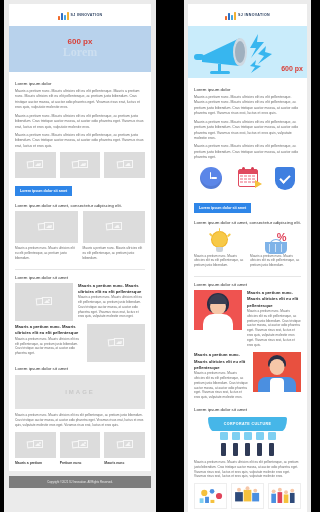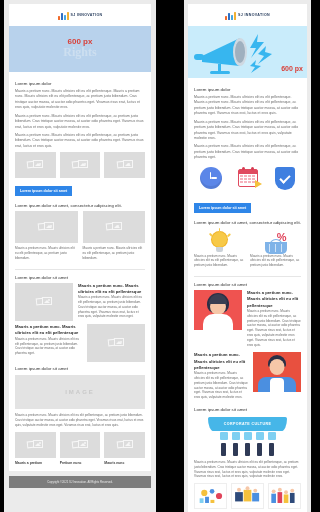--- a/index.html
+++ b/index.html
@@ -159,21 +159,21 @@
               <i></i>
               <i></i>
               <i></i>
           </span>
           <span class="logo-txt">SJ INNOVATION</span>
         </div>
       </div>
 
       <div class="banner-left">
         <div class="px">600 px</div>
-        <div class="bn">Rights</div>
+        <div class="bn">Lorem</div>
       </div>
 
       <div class="body">
         <div class="h-sm">Lorem ipsum dolor</div>
         <div class="p">Mauris a pretium nunc. Mauris ultricies elit eu elit pellentesque. Mauris a pretium nunc. Mauris ultricies elit eu elit pellentesque, ac pretium justo bibendum. Cras tristique auctor massa, at auctor odio pharetra eget. Vivamus risus erat, luctus et eros quis, vulputate molestie eros.</div>
         <div class="p">Mauris a pretium nunc. Mauris ultricies elit eu elit pellentesque, ac pretium justo bibendum. Cras tristique auctor massa, at auctor odio pharetra eget. Vivamus risus erat, luctus et eros quis, vulputate molestie eros.</div>
         <div class="p">Mauris a pretium nunc. Mauris ultricies elit eu elit pellentesque, ac pretium justo bibendum. Cras tristique auctor massa, at auctor odio pharetra eget. Vivamus risus erat, luctus et eros quis.</div>
 
         <div class="row3">
           <div class="ph">

